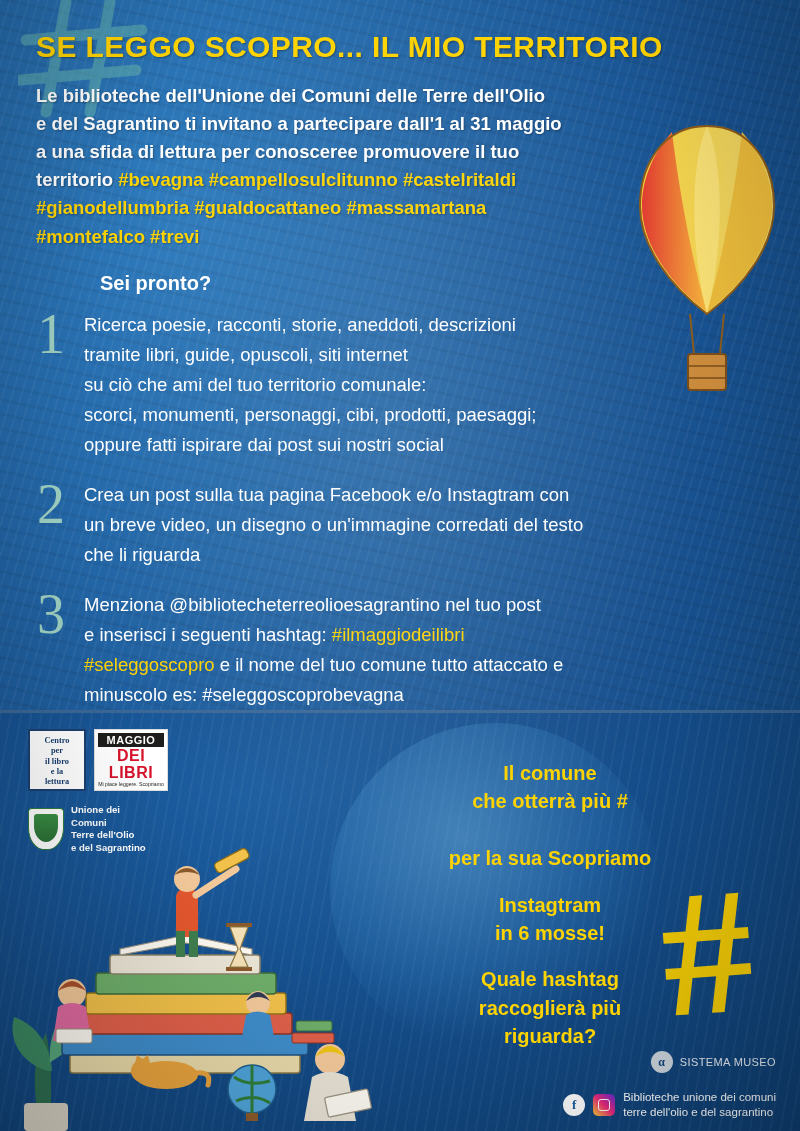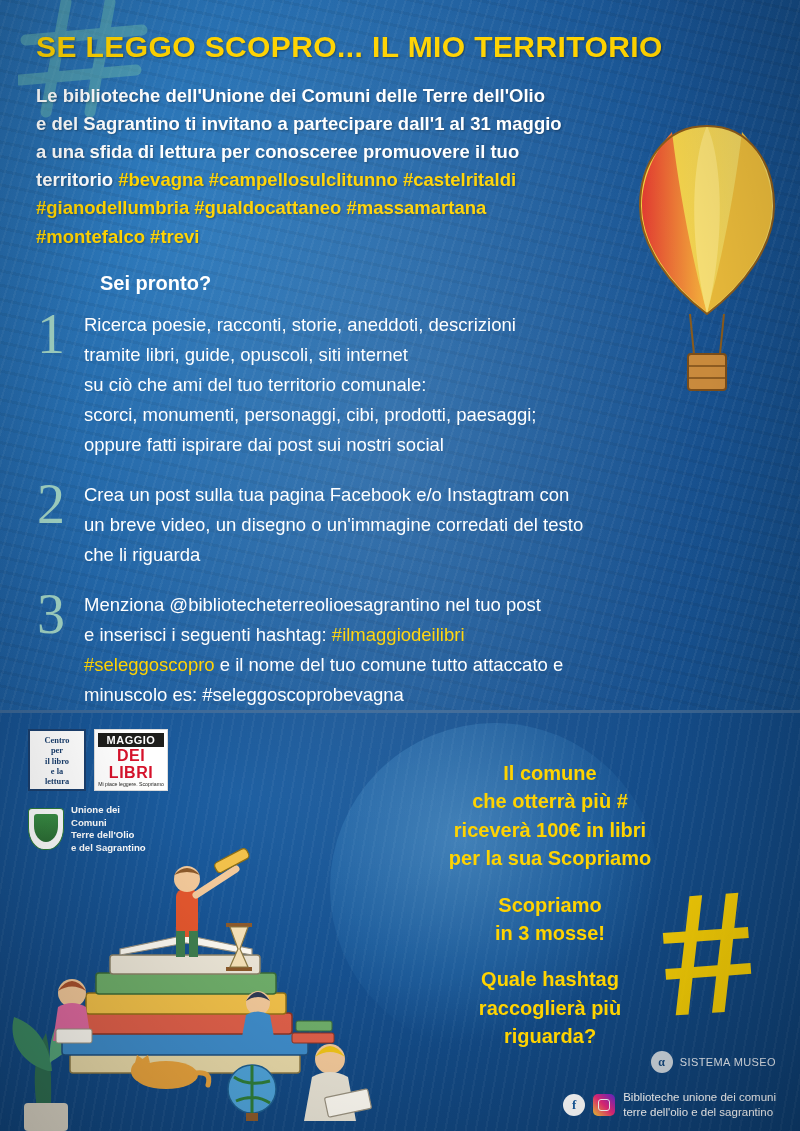--- a/index.html
+++ b/index.html
@@ -376,25 +376,25 @@
           <span>Comuni</span><br>
           <span>Terre dell'Olio</span><br>
           <span>e del Sagrantino</span>
         </div>
       </div>
     </div>
 
     <div class="prize">
       <span>Il comune</span><br>
       <span>che otterrà più #</span><br>
-      <span>riceverà 100€ in libri</span><br>
+      <br>
       <span>per la sua Scopriamo</span>
       <span class="gap"></span>
-      <span>Scopriamo</span><br>
-      <span>in 3 mosse!</span>
+      <span>Instagtram</span><br>
+      <span>in 6 mosse!</span>
       <span class="gap"></span>
       <span>Quale hashtag</span><br>
       <span>raccoglierà più</span><br>
       <span>riguarda?</span>
     </div>
 
     <svg class="books-art" viewBox="0 0 400 360">
 
       <g>
         <path d="M40 360 C34 320 30 290 46 262 C52 288 52 322 50 360 Z" fill="#2f6f52"></path>

